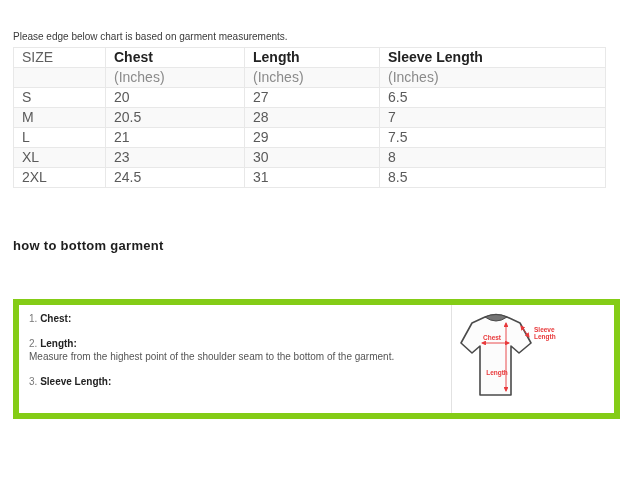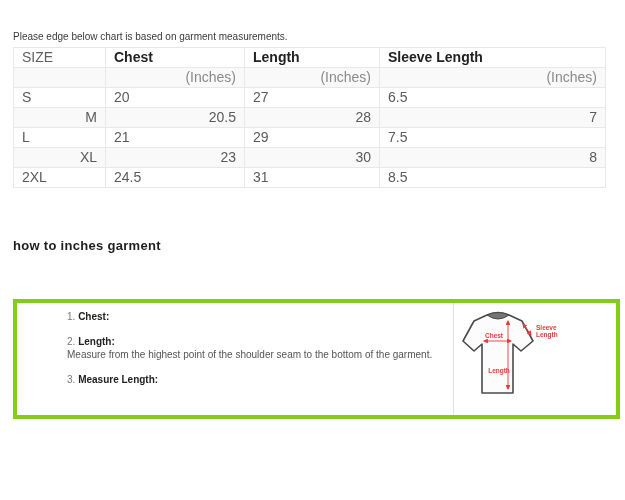--- a/index.html
+++ b/index.html
@@ -44,39 +44,38 @@
     white-space: nowrap;
   }
   .size-chart th.bold-head {
     font-weight: bold;
     color: #222222;
   }
   .size-chart th.size-head {
     font-weight: normal;
     color: #5f5f5f;
   }
-  .size-chart tr.stripe td { background: #f9f9f9; text-align: right; }
+  .size-chart tr.stripe td { background: #f9f9f9; }
   .size-chart tr.subhead td { color: #8a8a8a; }
 
   .section-title {
     margin: 50px 0 0 0;
     font-size: 13px;
     line-height: 16px;
     font-weight: bold;
     color: #1e1e1e;
     letter-spacing: 0.3px;
   }
 
   .measure-box {
     margin-top: 45px;
     width: 607px;
     height: 120px;
-    border: 4px solid #84cc16;
+    border: 6px solid #84cc16;
     display: flex;
-    padding-left: 40px;
   }
   .measure-instructions {
     flex: 1;
     padding: 8px 10px;
     font-size: 10px;
     line-height: 12px;
   }
   .instruction { margin-bottom: 13px; }
   .ins-head { color: #777777; }
   .ins-label { font-weight: bold; color: #222222; }
@@ -148,21 +147,21 @@
     </tr>
     <tr>
       <td>2XL</td>
       <td>24.5</td>
       <td>31</td>
       <td>8.5</td>
     </tr>
   </tbody>
     </table>
 
-  <h2 class="section-title">how to inches garment</h2>
+  <h2 class="section-title">how to bottom garment</h2>
 
   <div class="measure-box">
     <div class="measure-instructions">
 
       <div class="instruction">
         <div class="ins-head">
           <span>1.</span>
           <span class="ins-label">Chest:</span>
         </div>
       </div>
@@ -171,21 +170,21 @@
         <div class="ins-head">
           <span>2.</span>
           <span class="ins-label">Length:</span>
         </div>
         <div class="ins-text">Measure from the highest point of the shoulder seam to the bottom of the garment.</div>
       </div>
 
       <div class="instruction">
         <div class="ins-head">
           <span>3.</span>
-          <span class="ins-label">Measure Length:</span>
+          <span class="ins-label">Sleeve Length:</span>
         </div>
       </div>
 
     </div>
 
     <div class="diagram-cell">
       <svg width="161" height="161" viewBox="0 0 161 161">
         <defs>
           <marker id="arrowhead" viewBox="0 0 10 10" refX="8" refY="5" markerWidth="5.5" markerHeight="5.5" orient="auto-start-reverse">
             <path d="M0,0 L10,5 L0,10 z" fill="#e8393b"></path>

